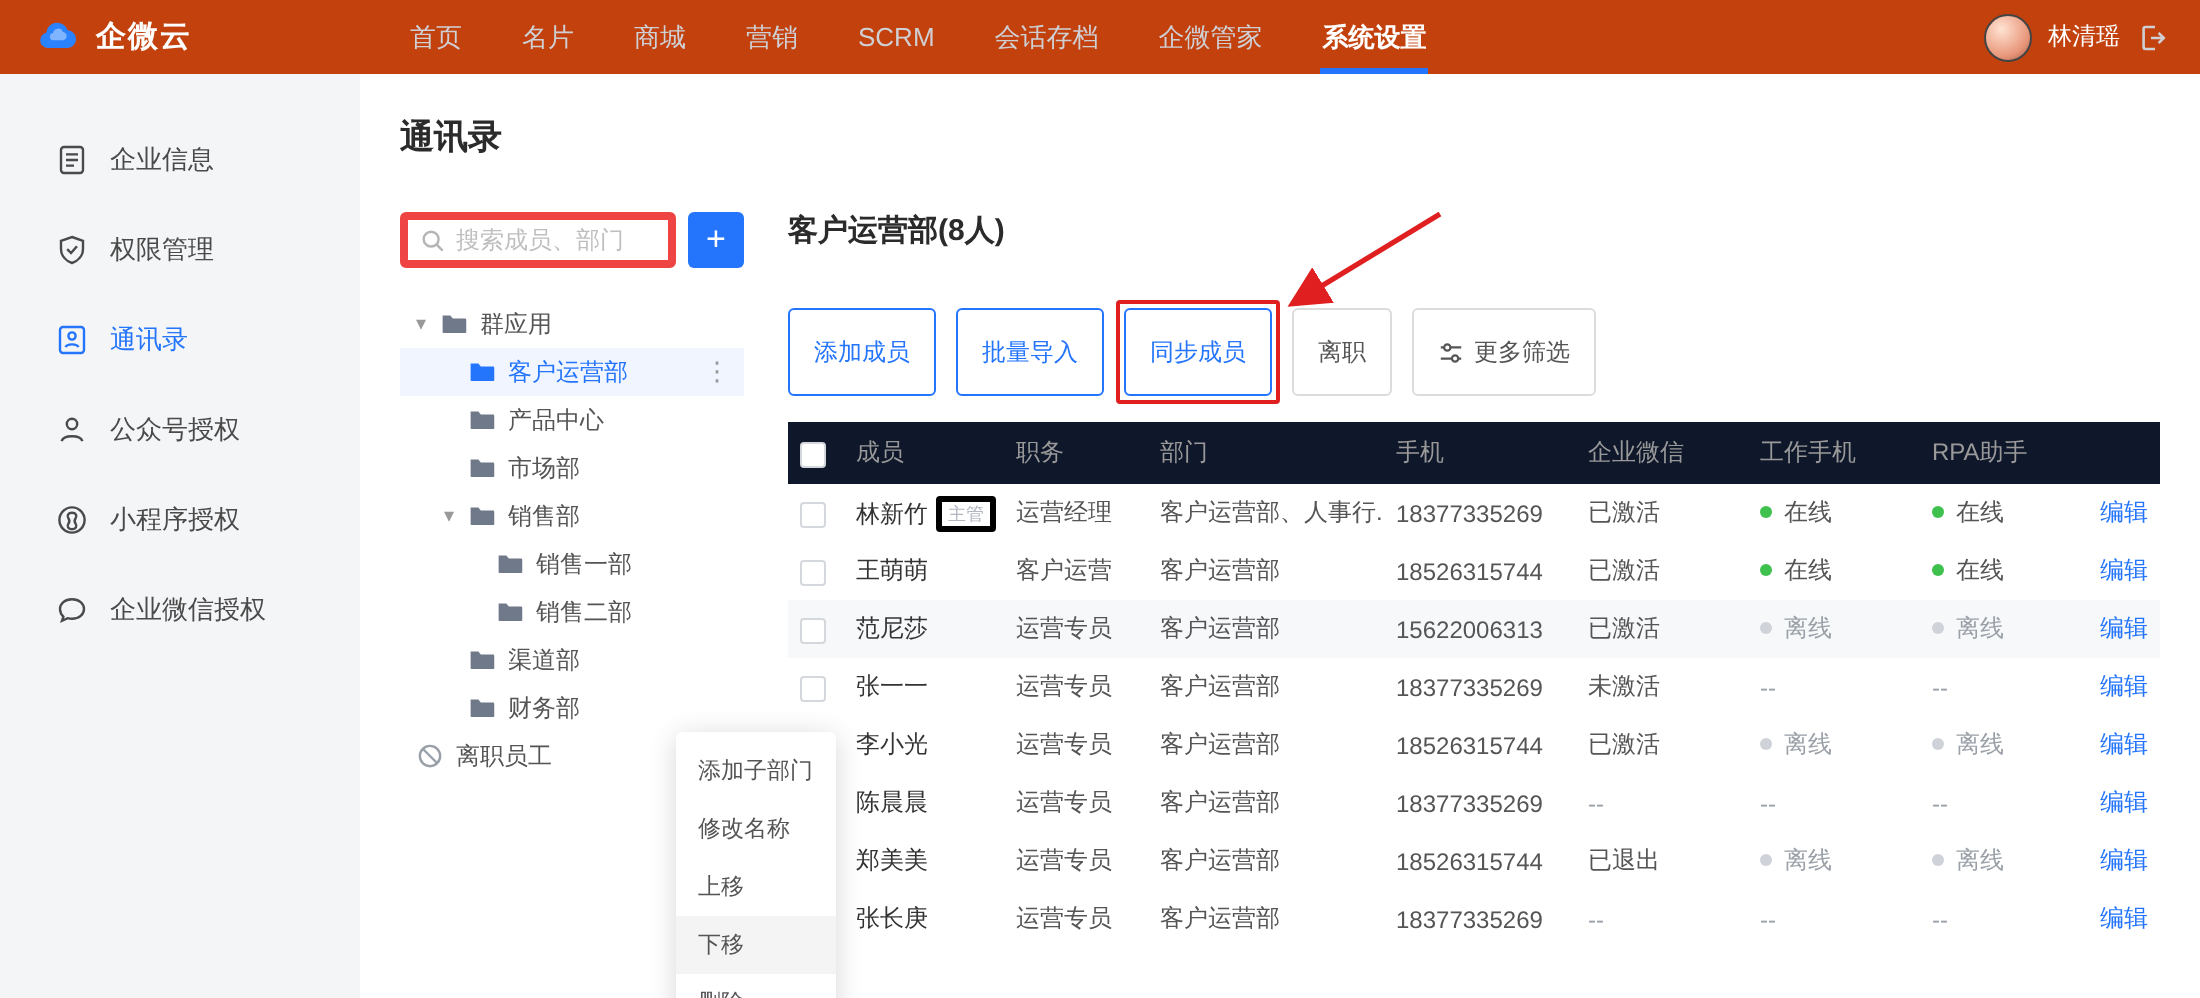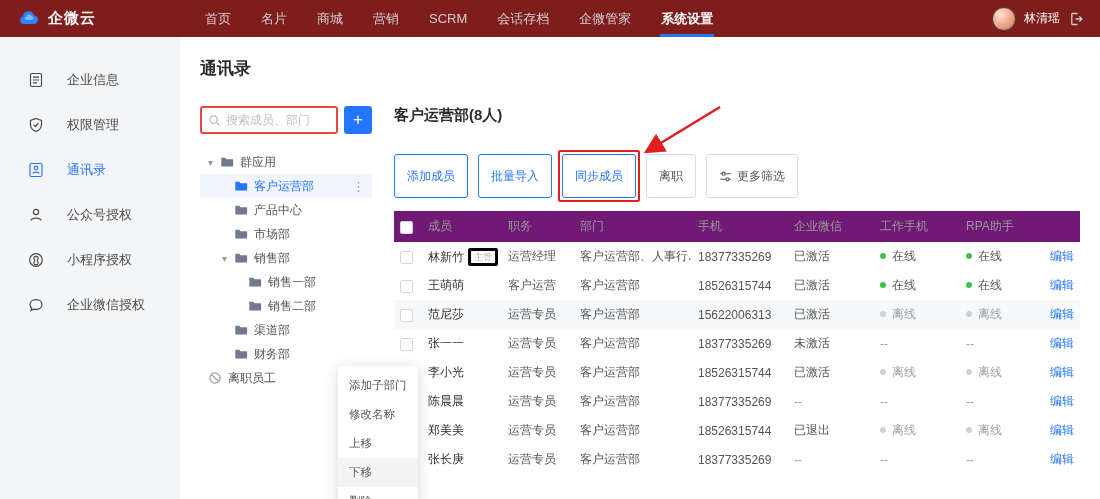--- a/index.html
+++ b/index.html
@@ -1,51 +1,51 @@
 <!DOCTYPE html>
 <html><head>
 <meta charset="utf-8">
 <style>
   *{margin:0;padding:0;box-sizing:border-box}
   html,body{width:1100px;height:499px;overflow:hidden}
   body{font-family:"Liberation Sans","DejaVu Sans",sans-serif;background:#fff;color:#333}
 
   
-  .topbar{height:37px;background:#7f1d1d;display:flex;align-items:center;color:#e6e6e6}
+  .topbar{height:37px;background:#c2410c;display:flex;align-items:center;color:#e6e6e6}
   .logo{width:180px;display:flex;align-items:center;gap:8px;padding-left:18px;flex-shrink:0}
   .logo-icon{width:22px;height:22px;display:block}
   .logo-icon svg{width:22px;height:22px;display:block}
   .logo-text{font-size:15px;font-weight:bold;color:#fff;letter-spacing:1px}
   .topnav{display:flex;height:100%;margin-left:10px}
   .nav-item{padding:0 15px;display:flex;align-items:center;font-size:13px;color:#cfcfd4;cursor:pointer;position:relative;white-space:nowrap}
   .nav-item.active{color:#fff;font-weight:bold}
   .nav-item.active::after{content:'';position:absolute;left:14px;right:14px;bottom:0;height:3px;background:#2475fc}
   .topbar-user{margin-left:auto;display:flex;align-items:center;gap:8px;padding-right:16px}
   .avatar{width:24px;height:24px;border-radius:50%;background:radial-gradient(circle at 35% 30%,#ffe3d2,#e8967a 65%,#9c5a42);border:1px solid #444;flex-shrink:0}
   .user-name{font-size:12px;color:#fff;white-space:nowrap}
   .logout-icon{width:16px;height:16px;color:#cfcfd4;cursor:pointer}
   .logout-icon svg{width:16px;height:16px;display:block}
 
   
   .body-wrap{display:flex;height:462px}
   .sidebar{width:180px;background:#f4f5f7;padding-top:20px;flex-shrink:0}
-  .side-item{height:45px;display:flex;align-items:center;gap:23px;padding-left:28px;font-size:13px;color:#4a4a4a;cursor:pointer}
+  .side-item{height:45px;display:flex;align-items:center;gap:11px;padding-left:28px;font-size:13px;color:#4a4a4a;cursor:pointer}
   .side-item.active{color:#2475fc}
   .side-icon{width:16px;height:16px;flex-shrink:0}
   .side-icon svg{width:16px;height:16px;display:block}
   .side-label{white-space:nowrap}
 
   .main{flex:1;padding:20px 20px 0 20px;background:#fff;overflow:hidden}
   .page-title{font-size:17px;font-weight:bold;color:#2b2b2b;margin-bottom:26px}
   .content{display:flex;gap:22px}
 
   
   .tree-panel{width:172px;flex-shrink:0;position:relative}
   .search-row{display:flex;gap:6px;margin-bottom:16px}
-  .search-box{flex:1;height:28px;border:2px solid #ef4444;border-radius:3px;display:flex;align-items:center;padding:0 6px;gap:5px;background:#fff;min-width:0}
+  .search-box{flex:1;height:28px;border:4px solid #ef4444;border-radius:3px;display:flex;align-items:center;padding:0 6px;gap:5px;background:#fff;min-width:0}
   .search-box svg{width:13px;height:13px;flex-shrink:0}
   .search-box input{border:none;outline:none;width:100%;font-size:12px;color:#333;background:transparent;min-width:0}
   .search-box input::placeholder{color:#bfbfbf}
   .add-btn{width:28px;height:28px;background:#2475fc;color:#fff;border:none;border-radius:3px;font-size:17px;line-height:26px;cursor:pointer;flex-shrink:0}
   .tree-node{height:24px;display:flex;align-items:center;font-size:12px;color:#555;cursor:pointer}
   .tree-node .arrow{width:12px;font-size:10px;color:#999;text-align:left;flex-shrink:0}
   .node-icon{width:14px;height:14px;color:#70798a;margin-right:6px;flex-shrink:0}
   .node-icon svg{width:14px;height:14px;display:block}
   .node-icon.blocked{color:#9aa0a8}
   .tree-node.selected{color:#2475fc;background:#f0f5ff}
@@ -66,21 +66,21 @@
   .btn.blue{border:1px solid #2475fc;color:#2475fc}
   .btn.plain{border:1px solid #dcdcdc;color:#555}
   .btn.filter{border:1px solid #dcdcdc;color:#555}
   .btn.filter svg{width:13px;height:13px}
   .red-frame{position:absolute;top:-4px;bottom:-4px;left:-4px;right:-4px;border:2px solid #e02020;border-radius:2px;pointer-events:none;z-index:6}
   .annot-arrow{position:absolute;left:238px;top:-52px;width:98px;height:58px;pointer-events:none;z-index:7}
 
   table{width:100%;border-collapse:collapse;table-layout:fixed}
   col.c0{width:28px}col.c1{width:80px}col.c2{width:72px}col.c3{width:118px}
   col.c4{width:96px}col.c5{width:86px}col.c6{width:86px}col.c7{width:74px}col.c8{width:46px}
-  th{font-size:12px;color:#999;font-weight:normal;text-align:left;height:31px;background:#701a75;padding:0 6px;white-space:nowrap}
+  th{font-size:12px;color:#999;font-weight:normal;text-align:left;height:31px;background:#0f172a;padding:0 6px;white-space:nowrap}
   td{font-size:12px;color:#555;height:29px;padding:0 6px;white-space:nowrap;overflow:hidden}
   tbody tr:nth-child(3){background:#f7f8fa}
   .cell-name{color:#333}
   .badge{display:inline-block;margin-left:4px;font-size:9px;color:#b2b7c0;border:3px solid #000000;border-radius:2px;padding:0 3px;line-height:12px;vertical-align:1px}
   .dot{display:inline-block;width:6px;height:6px;border-radius:50%;margin-right:6px;vertical-align:1px}
   .dot.online{background:#3fc14e}
   .dot.offline{background:#cfd3d9}
   td.dim{color:#9aa0a8}
   .edit-link{color:#2475fc;cursor:pointer;font-size:12px;text-decoration:none}
   .col-action{text-align:right}

